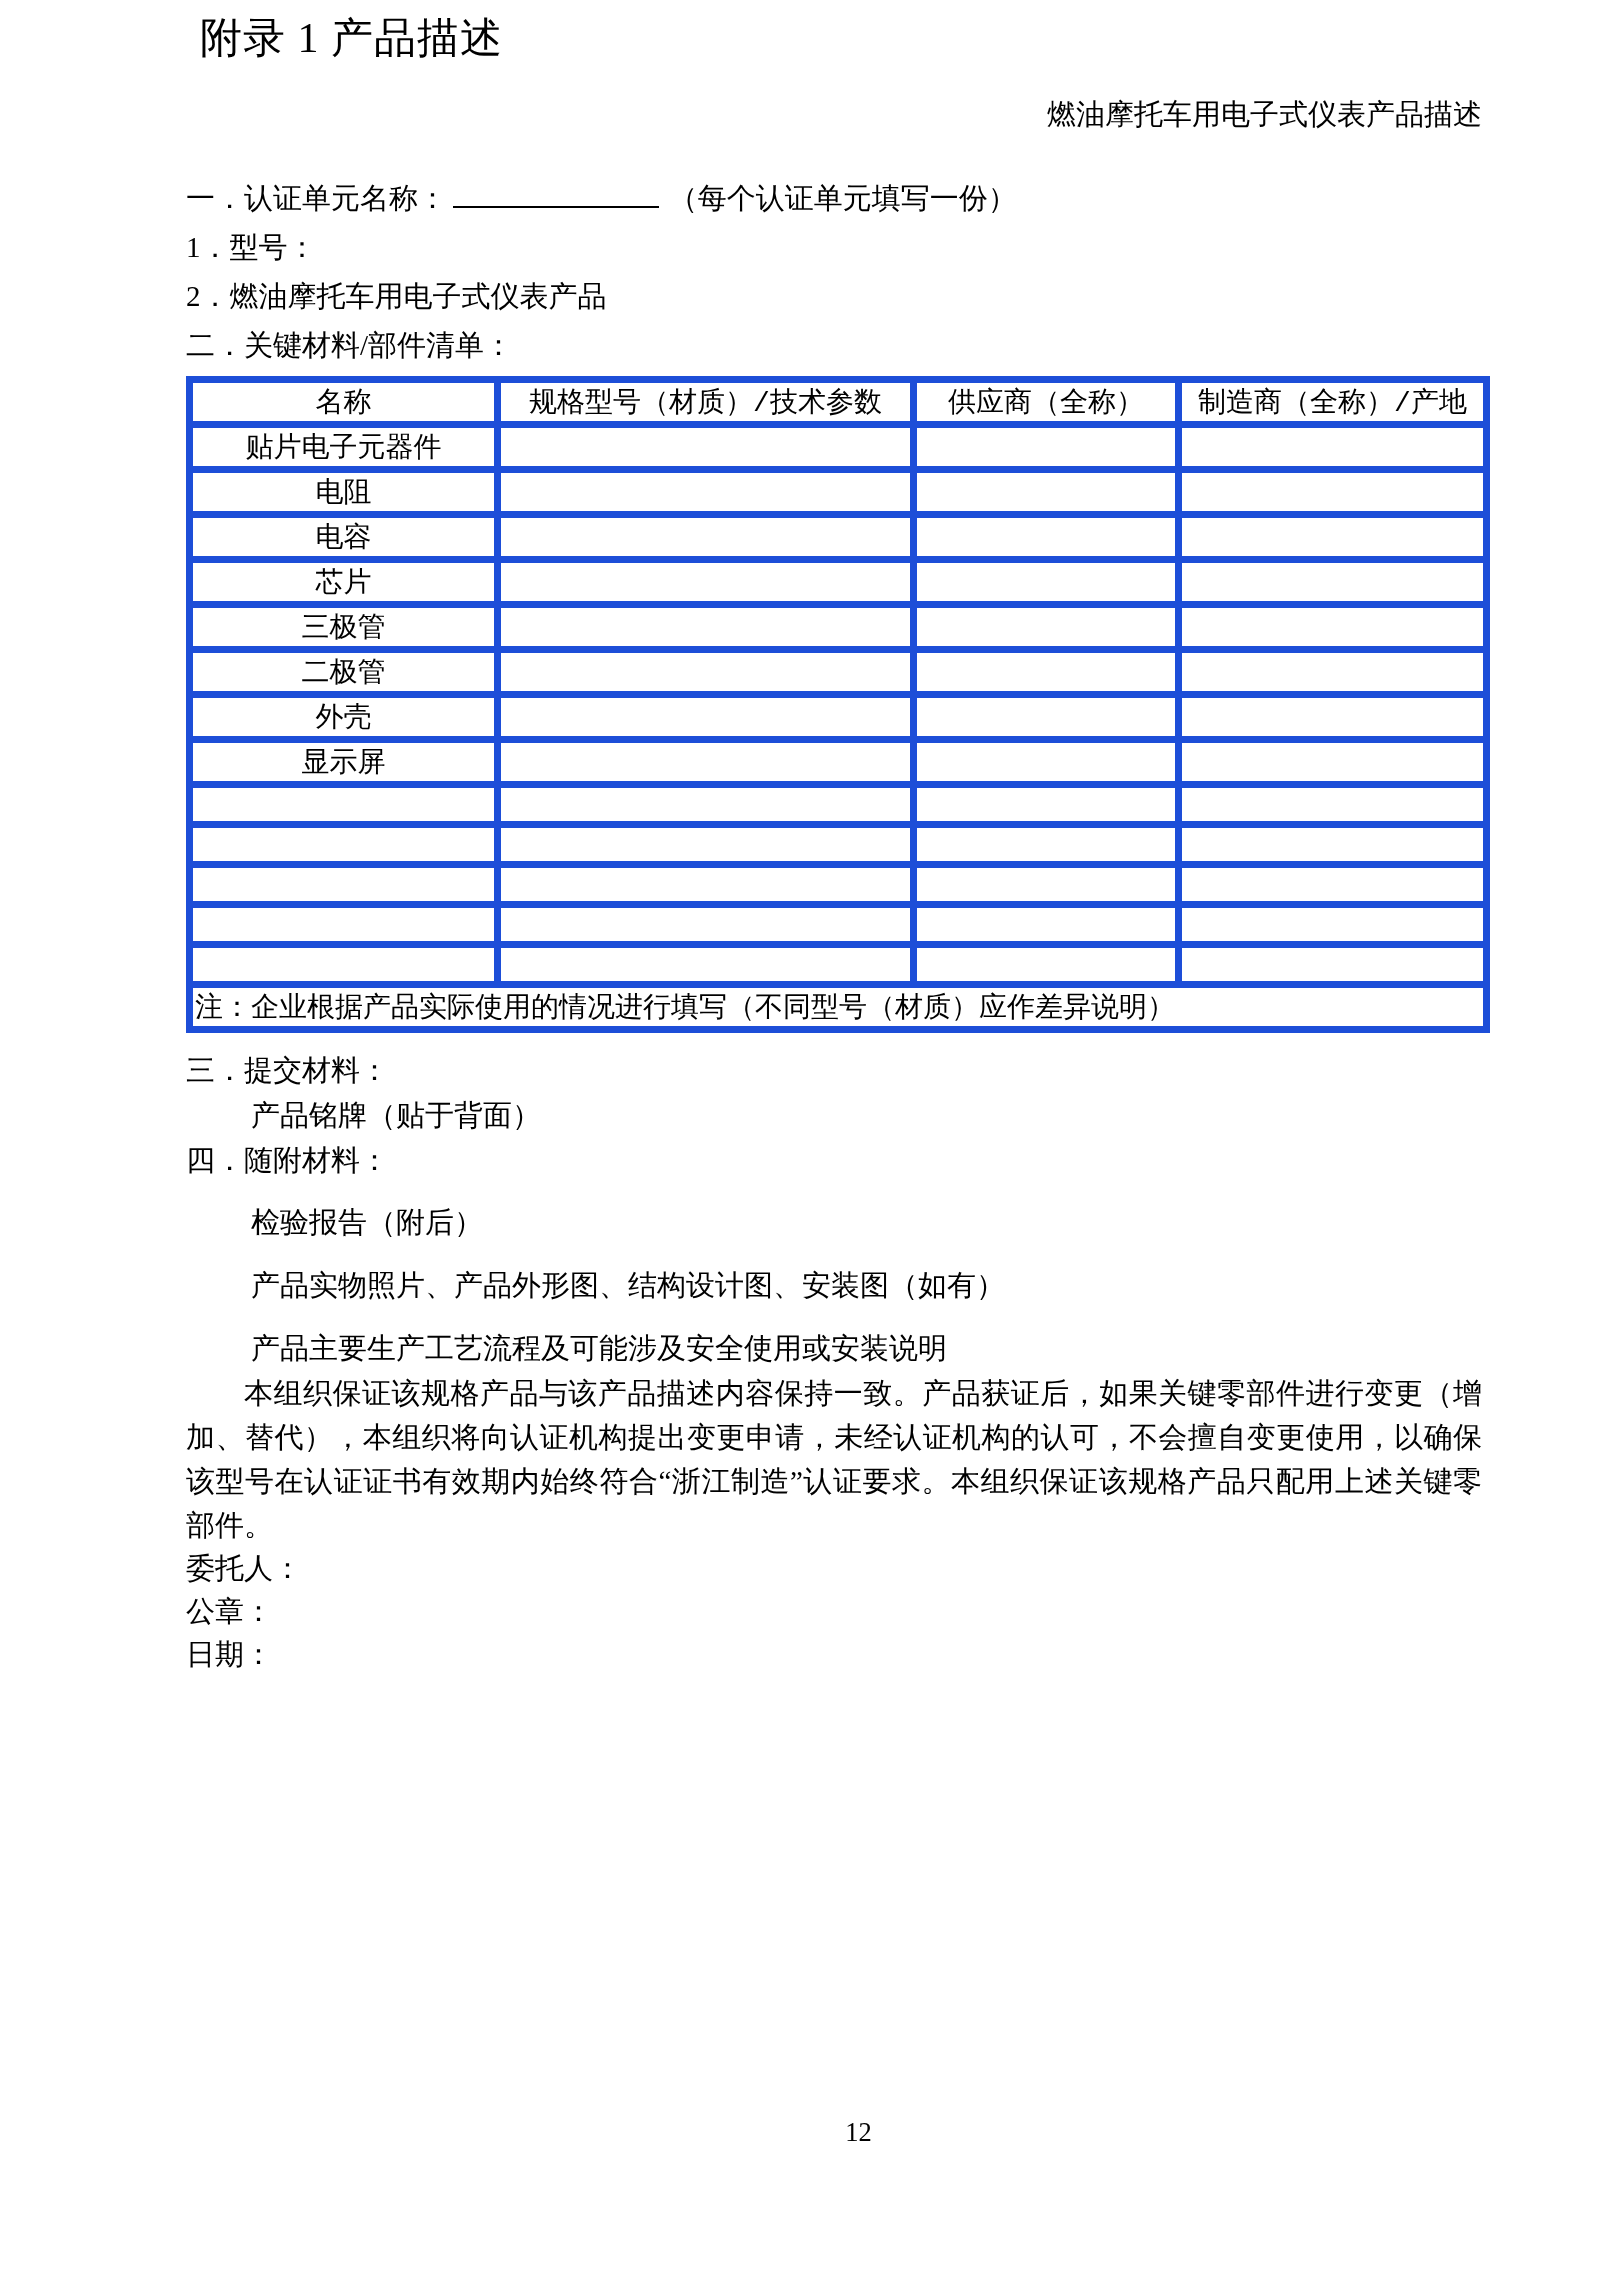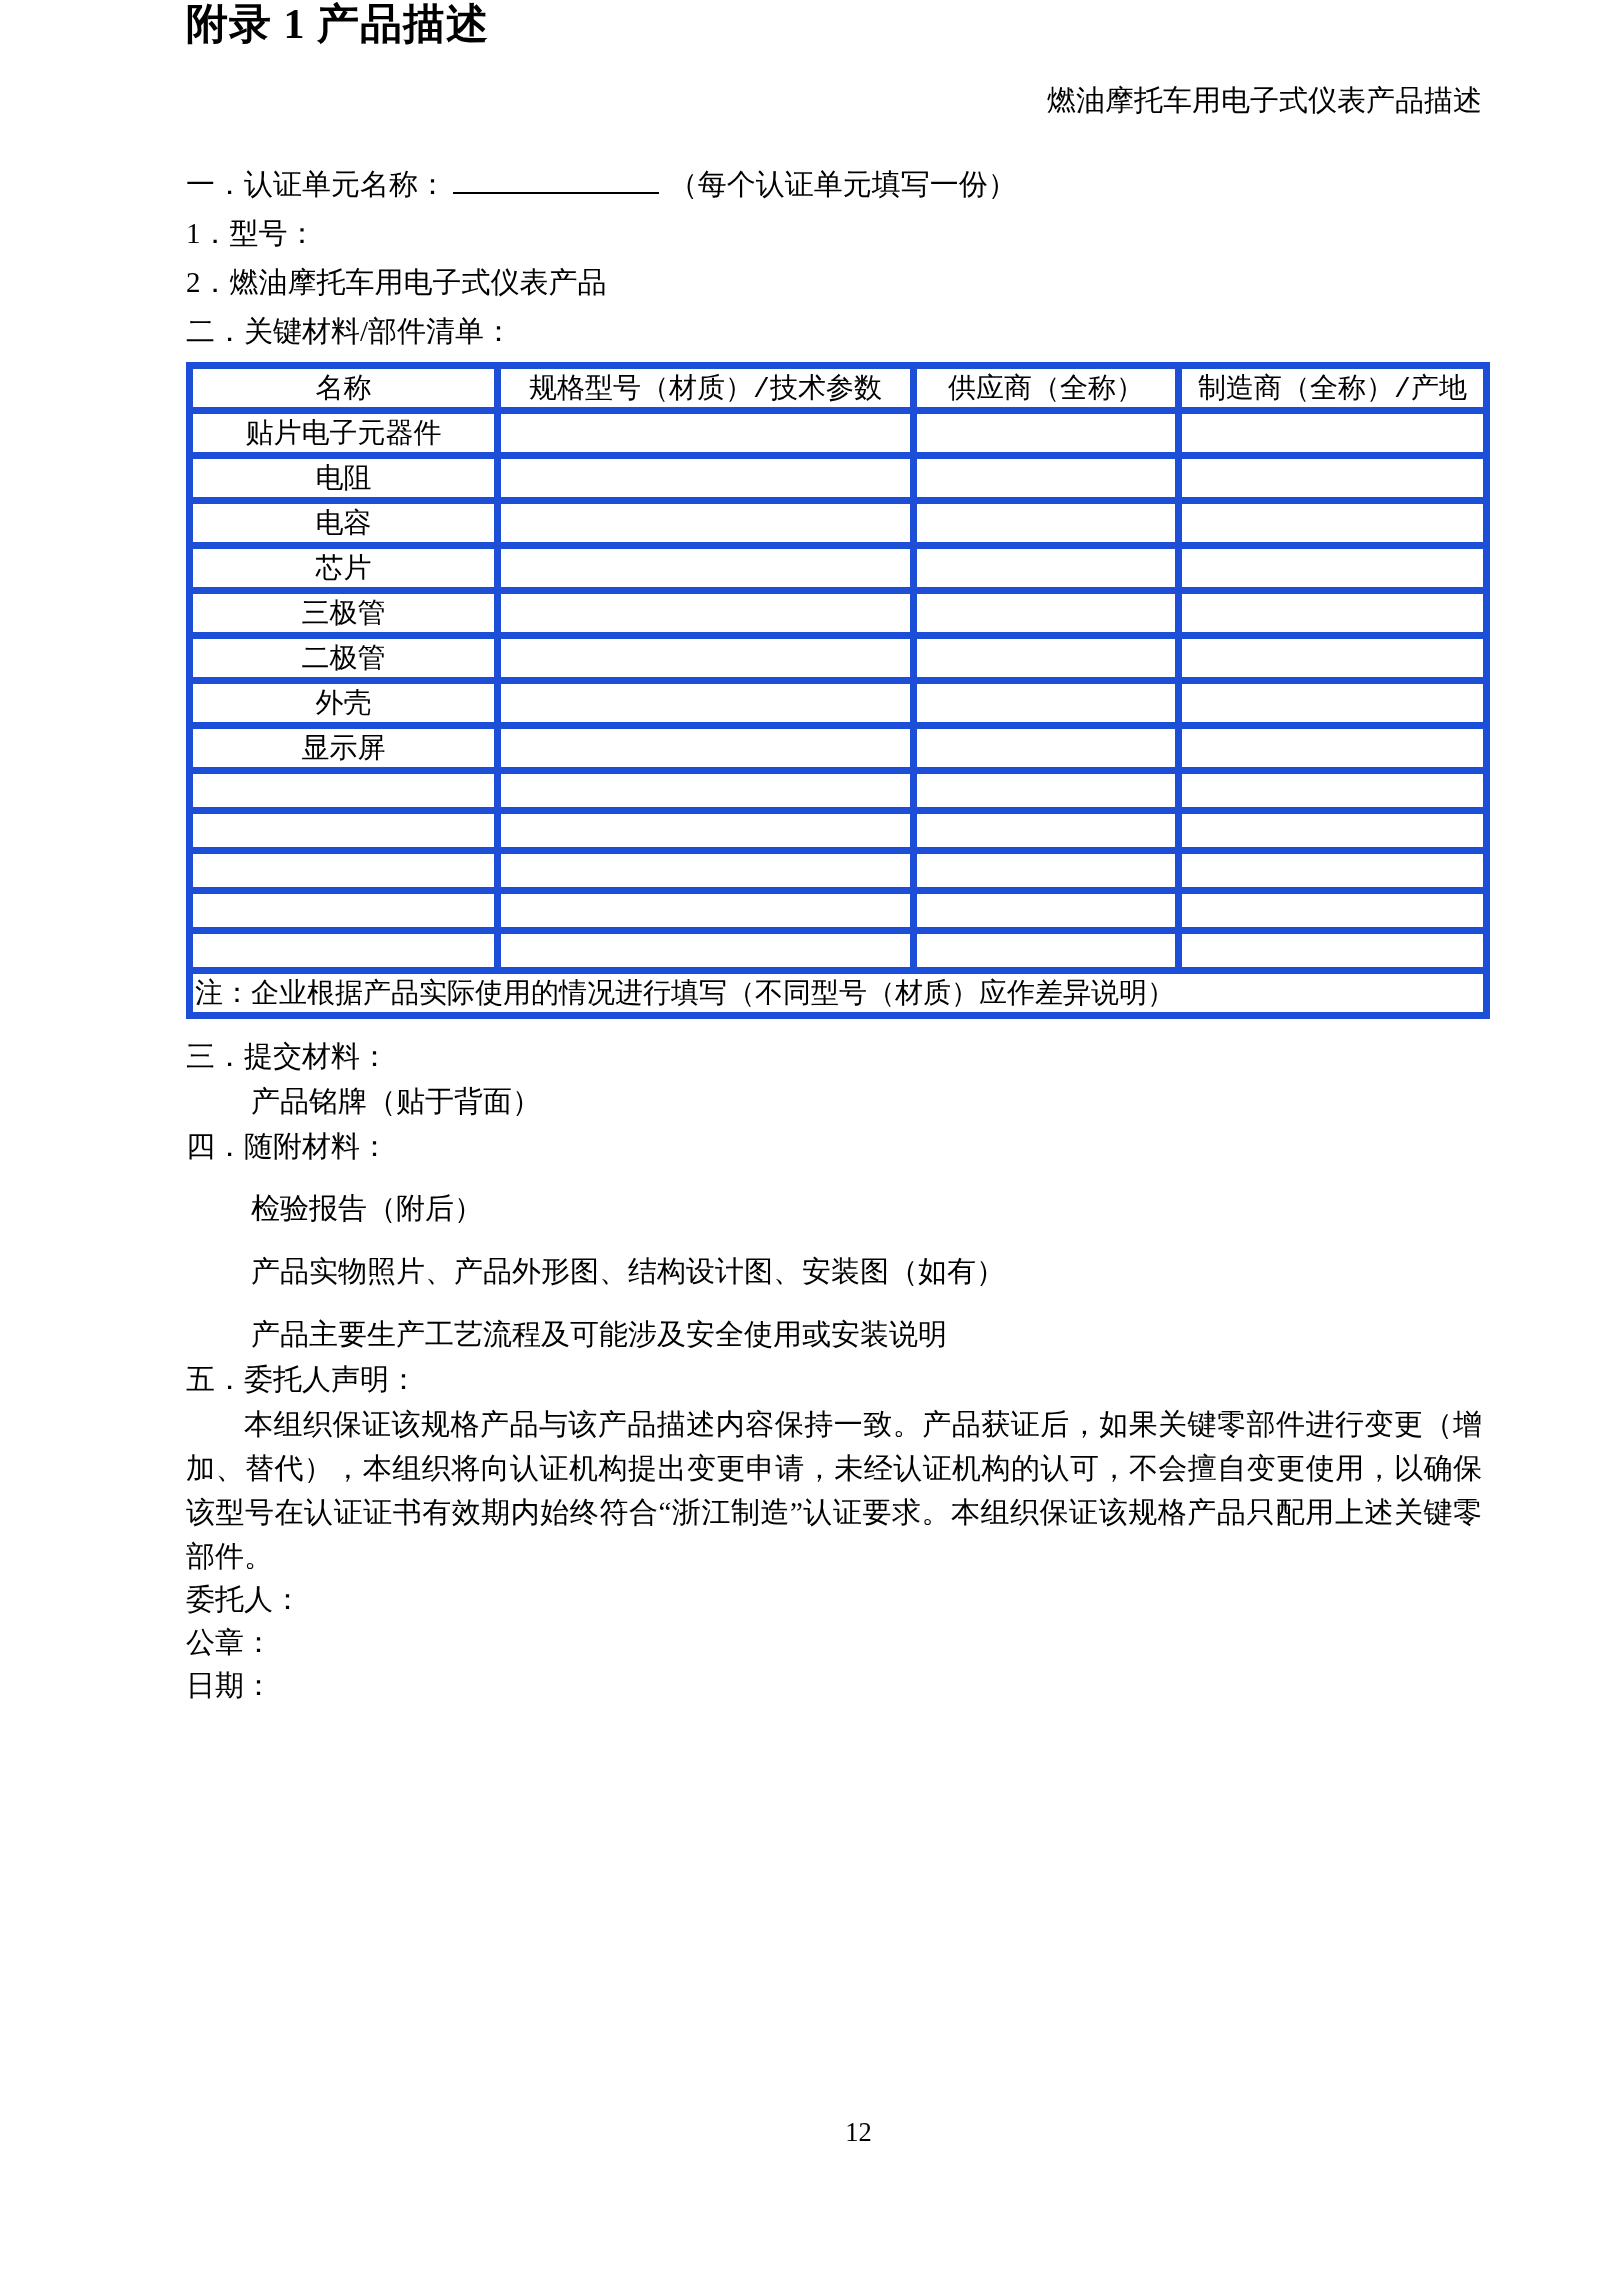--- a/index.html
+++ b/index.html
@@ -13,23 +13,23 @@
     font-family: "Liberation Serif", "DejaVu Serif", serif;
     overflow: hidden;
   }
   .content {
     position: absolute;
     left: 186px;
     top: 0;
     width: 1296px;
   }
   .doc-title {
-    margin: 0;
+    margin: 14px;
     font-size: 42px;
-    font-weight: bold;
+    font-weight: normal;
     line-height: 49px;
     letter-spacing: 1px;
   }
   .doc-subtitle {
     margin-top: 33px;
     font-size: 29px;
     line-height: 37px;
     text-align: right;
   }
   .line {
@@ -205,21 +205,20 @@
       </tbody>
     </table>
 
     <div class="after-table">
       <div class="sec-line">三．提交材料：</div>
       <div class="sec-line indented">产品铭牌（贴于背面）</div>
       <div class="sec-line">四．随附材料：</div>
       <div class="sec-line indented spaced">检验报告（附后）</div>
       <div class="sec-line indented spaced">产品实物照片、产品外形图、结构设计图、安装图（如有）</div>
       <div class="sec-line indented spaced">产品主要生产工艺流程及可能涉及安全使用或安装说明</div>
-      <div class="sec-line">五．委托人声明：</div>
       <p class="declaration">本组织保证该规格产品与该产品描述内容保持一致。产品获证后，如果关键零部件进行变更（增加、替代），本组织将向认证机构提出变更申请，未经认证机构的认可，不会擅自变更使用，以确保该型号在认证证书有效期内始终符合“浙江制造”认证要求。本组织保证该规格产品只配用上述关键零部件。</p>
       <div class="sig-line">委托人：</div>
       <div class="sig-line">公章：</div>
       <div class="sig-line">日期：</div>
     </div>
 
   </div>
 
   <div class="page-number">12</div>
 </div>

